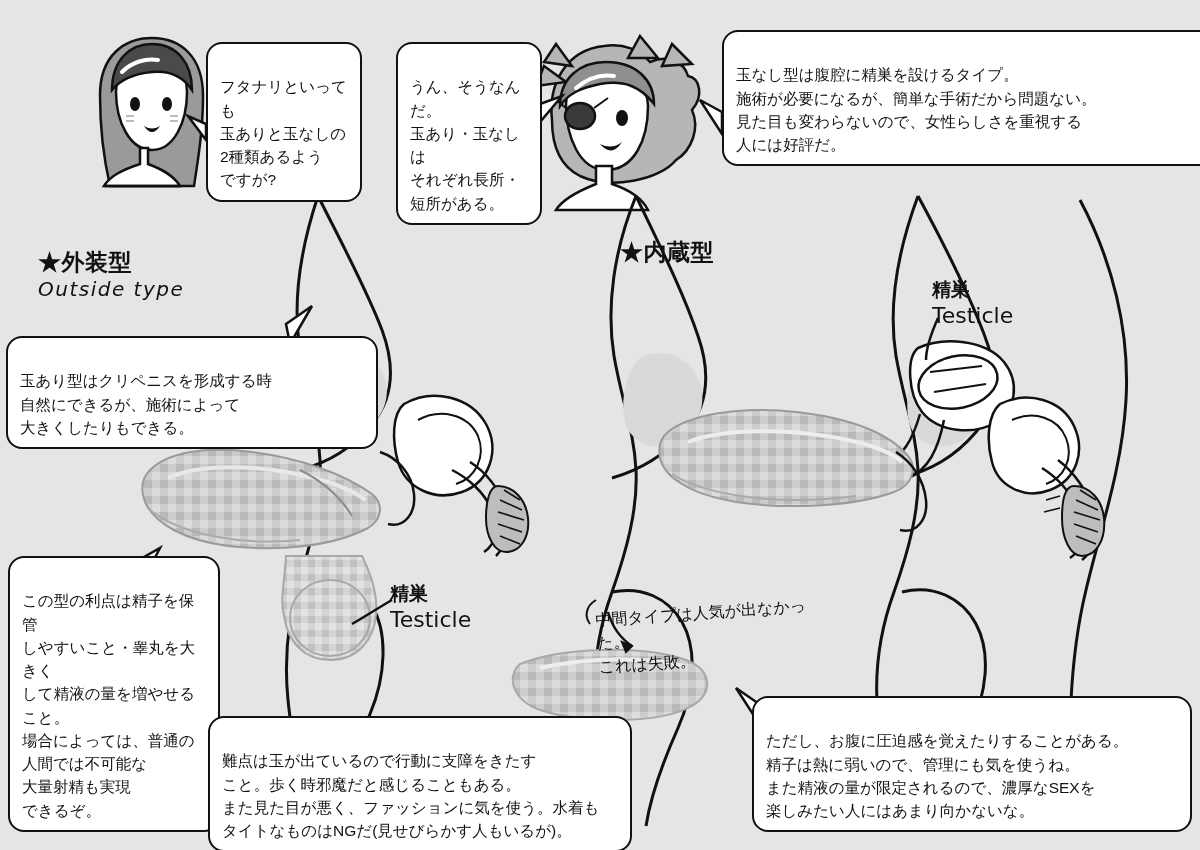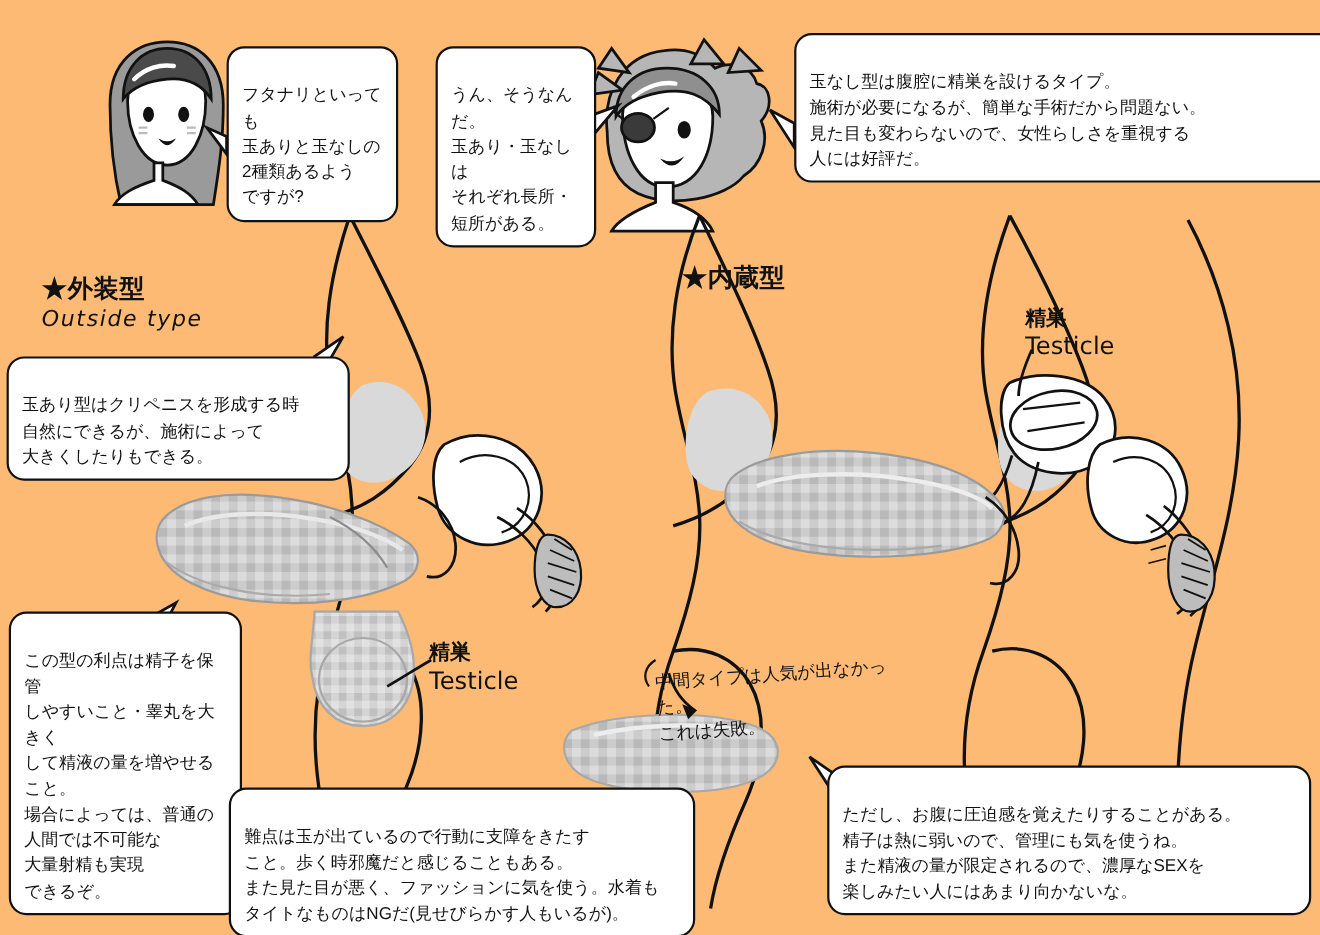--- a/index.html
+++ b/index.html
@@ -4,21 +4,21 @@
 <style>
   html, body {
     margin: 0;
     padding: 0;
     background: #ffffff;
   }
   #page {
     position: relative;
     width: 1200px;
     height: 850px;
-    background: #fdba74;
+    background: #e5e5e5;
     overflow: hidden;
     font-family: "Liberation Sans", sans-serif;
     color: #111111;
   }
   
   .bubble {
     position: absolute;
     box-sizing: border-box;
     background: #ffffff;
     border: 2.5px solid #111111;
@@ -314,21 +314,21 @@
 短所がある。</span>
   </div>
 
   <div class="bubble" style="left:722px; top:30px; width:540px;">
     <span>玉なし型は腹腔に精巣を設けるタイプ。
 施術が必要になるが、簡単な手術だから問題ない。
 見た目も変わらないので、女性らしさを重視する
 人には好評だ。</span>
   </div>
 
-  <div class="bubble" style="left:6px; top:324px; width:312px;">
+  <div class="bubble" style="left:6px; top:336px; width:372px;">
     <span>玉あり型はクリペニスを形成する時
 自然にできるが、施術によって
 大きくしたりもできる。</span>
   </div>
 
   <div class="bubble" style="left:8px; top:556px; width:212px;">
     <span>この型の利点は精子を保管
 しやすいこと・睾丸を大きく
 して精液の量を増やせる
 こと。

